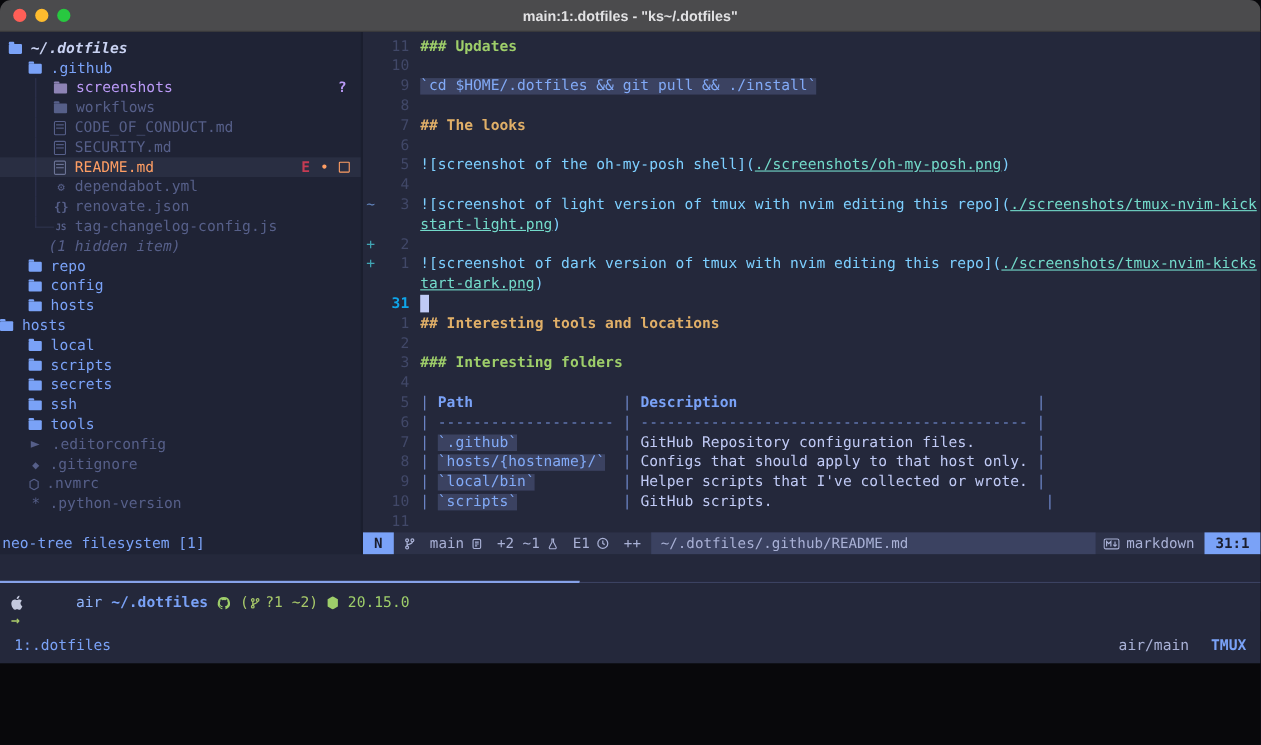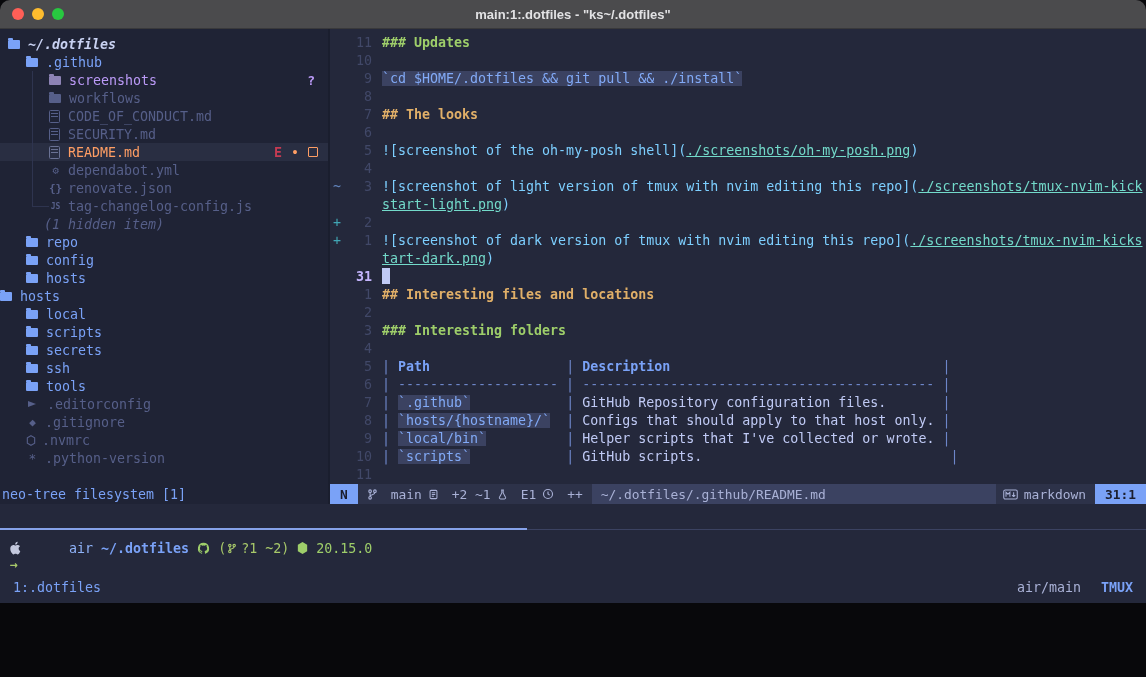--- a/index.html
+++ b/index.html
@@ -46,21 +46,21 @@
   .mk-sq{width:8px;height:8px;border:1.5px solid #ff9e64;border-radius:1px;}
   .sb-status{height:19px;display:flex;align-items:center;padding-left:2px;color:#7aa2f7;font-size:13.3px;}
   
   .editorcol{flex:1;display:flex;flex-direction:column;min-width:0;background:#24283b;}
   .elines{flex:1;padding-top:5px;overflow:hidden;}
   .eline{height:18px;display:flex;font-size:13.3px;line-height:18px;}
   .sign{width:13px;padding-left:3px;flex:none;}
   .sign.ch{color:#6183bb;}
   .sign.add{color:#41a6b5;}
   .lnum{width:26px;text-align:right;color:#414868;flex:none;}
-  .lnum.cur{color:#c4b5fd;font-weight:bold;}
+  .lnum.cur{color:#0ea5e9;font-weight:bold;}
   .ltext{white-space:pre;margin-left:10px;color:#c0caf5;}
   .sg_h2{color:#e0af68;font-weight:bold;}
   .sg_h3{color:#9ece6a;font-weight:bold;}
   .sg_code{color:#82aaf7;background:#3b4261;}
   .sg_md{color:#7dcfff;}
   .sg_link{color:#73daca;text-decoration:underline;}
   .sg_pipe{color:#6d86c9;}
   .sg_th{color:#7aa2f7;font-weight:bold;}
   .sg_cell{color:#c0caf5;}
   .sg_plain{color:#c0caf5;}
@@ -210,21 +210,21 @@
               <span class="ltext"><span class="sg_link">tart-dark.png</span><span class="sg_md">)</span></span>
             </div>
             <div class="eline">
               <span class="sign "></span>
               <span class="lnum cur">31</span>
               <span class="ltext"><span class="sg_cursor"></span></span>
             </div>
             <div class="eline">
               <span class="sign "></span>
               <span class="lnum">1</span>
-              <span class="ltext"><span class="sg_h2">## Interesting files and locations</span></span>
+              <span class="ltext"><span class="sg_h2">## Interesting tools and locations</span></span>
             </div>
             <div class="eline">
               <span class="sign "></span>
               <span class="lnum">2</span>
               <span class="ltext"></span>
             </div>
             <div class="eline">
               <span class="sign "></span>
               <span class="lnum">3</span>
               <span class="ltext"><span class="sg_h3">### Interesting folders</span></span>

